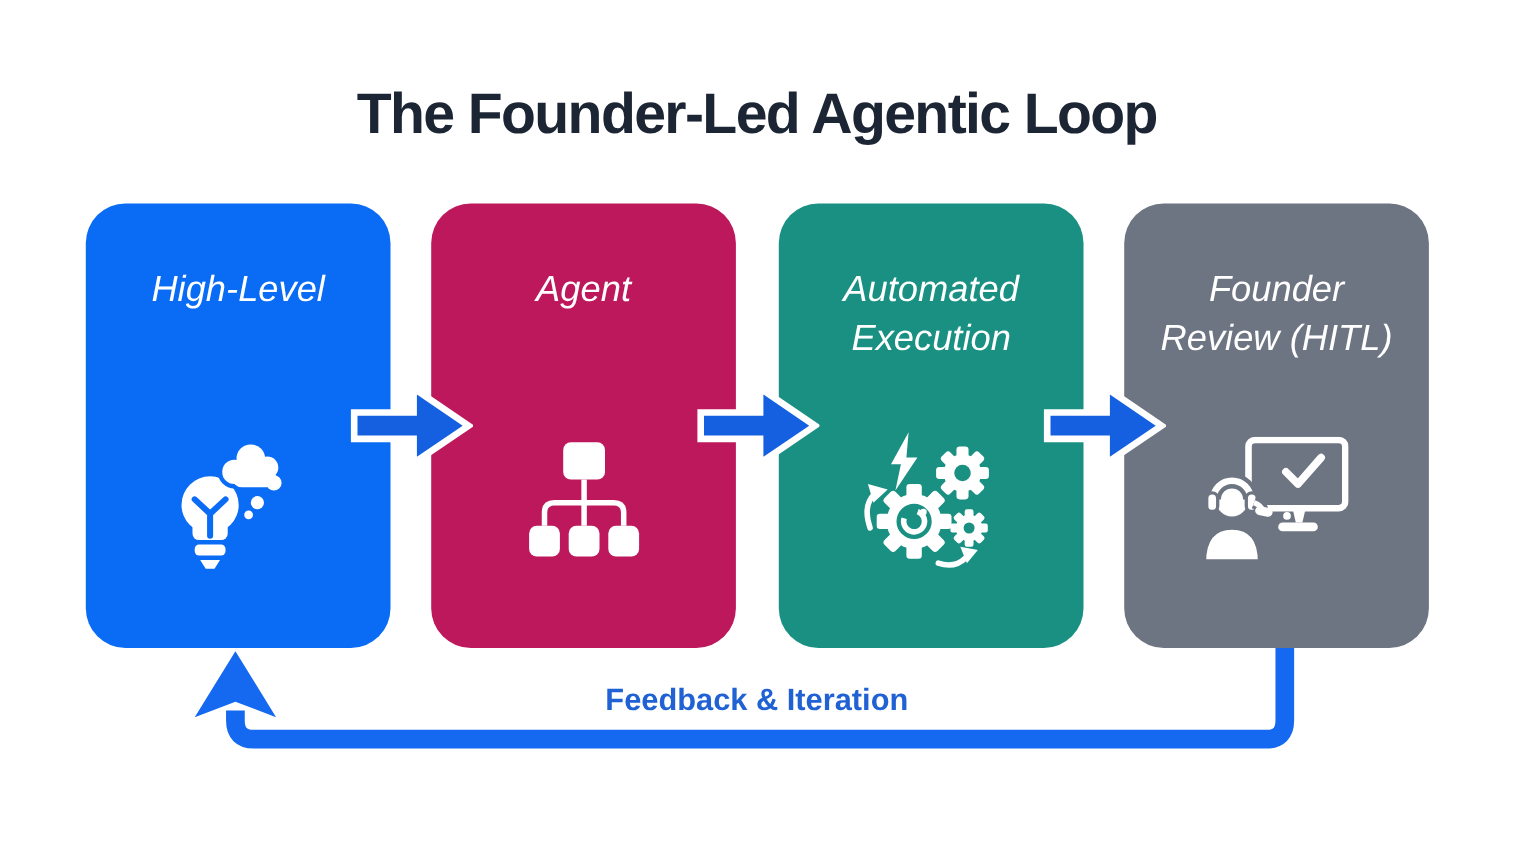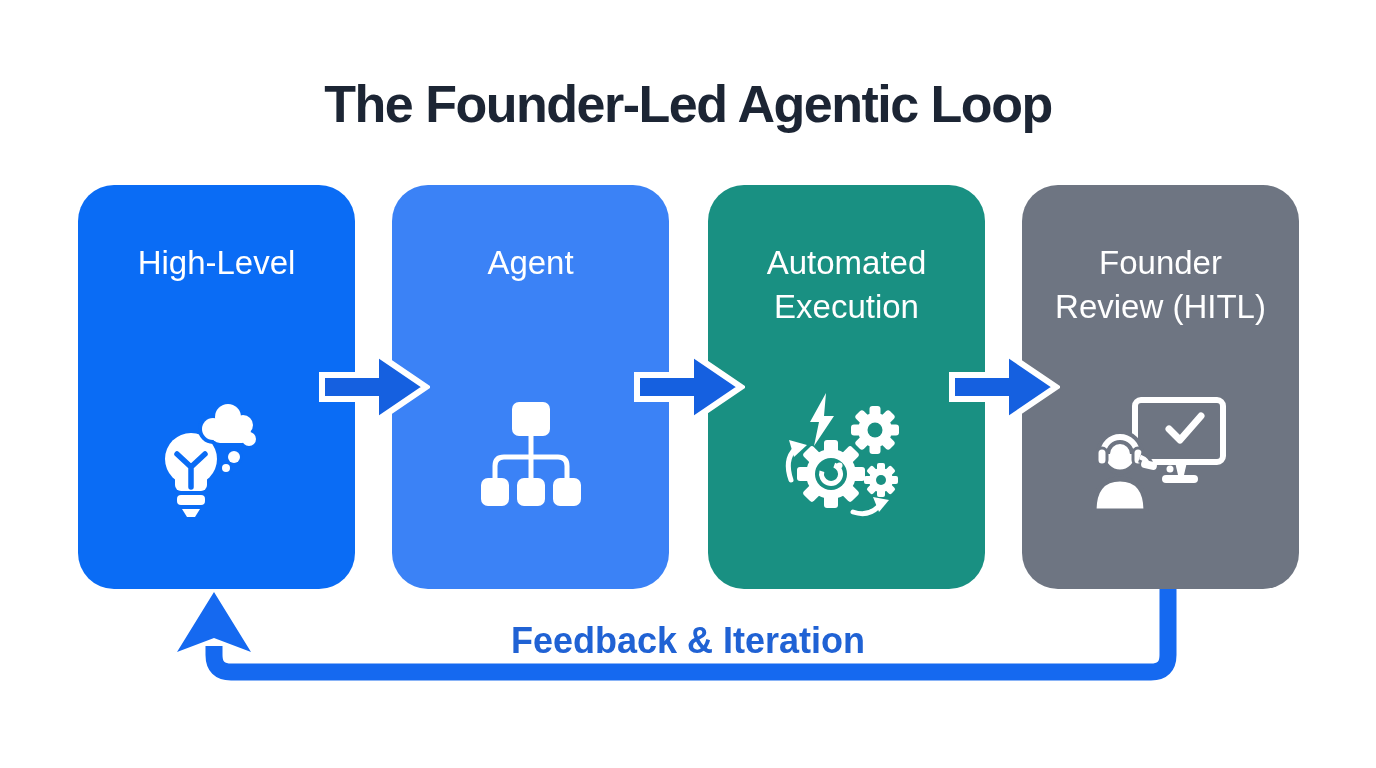--- a/index.html
+++ b/index.html
@@ -5,44 +5,44 @@
   * { margin:0; padding:0; box-sizing:border-box; }
   html,body { width:1376px; height:768px; background:#ffffff; overflow:hidden;
               font-family:"Liberation Sans", sans-serif; }
   .canvas { position:relative; width:1108px; height:768px; background:#ffffff; }
 
   .title { position:absolute; left:0; top:74px; width:1376px; text-align:center;
            font-size:52px; font-weight:700; letter-spacing:-1.5px; color:#1c2534; }
 
   .step { position:absolute; top:185px; width:277px; height:404px; border-radius:36px; }
   .s1 { left:78px;  background:#0a6cf5; }
-  .s2 { left:392px; background:#3b82f6; }
+  .s2 { left:392px; background:#be185d; }
   .s3 { left:708px; background:#199082; }
   .s4 { left:1022px; background:#6e7582; }
 
   .step-label { position:absolute; top:56px; left:0; width:100%; text-align:center;
                 color:#ffffff; font-size:33px; font-weight:500; line-height:44px; }
-  .step-label span { display:block; }
+  .step-label span { display:block;font-style:italic; }
 
   .step-icon { position:absolute; }
   .i1 { left:83px; top:210px; }
   .i2 { left:83px; top:215px; }
   .i3 { left:73px; top:205px; }
   .i4 { left:69px; top:212px; }
 
   .flow-arrow { position:absolute; top:341px; width:112px; height:92px; z-index:5; }
   .a1 { left:318px; } .a2 { left:633px; } .a3 { left:948px; }
 
   .loop-svg { position:absolute; left:0; top:0; width:1376px; height:768px; z-index:1; }
   .loop-path { fill:none; stroke:#1569f0; stroke-width:17; }
   .loop-head { fill:#1569f0; }
   .step { z-index:2; }
 
   .feedback-label { position:absolute; left:488px; top:620px; width:400px; text-align:center;
-                    font-size:36px; font-weight:600; color:#2062d4; z-index:3; }
+                    font-size:28px; font-weight:600; color:#2062d4; z-index:3; }
 </style>
 </head>
 <body>
 
 <div class="canvas">
 
   <div class="title">The Founder-Led Agentic Loop</div>
 
   <svg class="loop-svg" viewBox="0 0 1376 768" xmlns="http://www.w3.org/2000/svg">
     <path class="loop-path" d="M1168 584 V655 Q1168 672 1151 672 H231 Q214 672 214 655 V646"></path>

